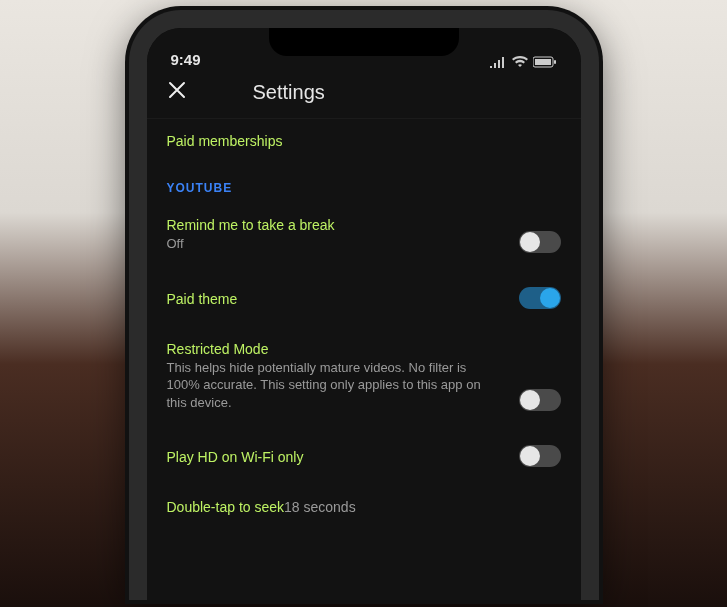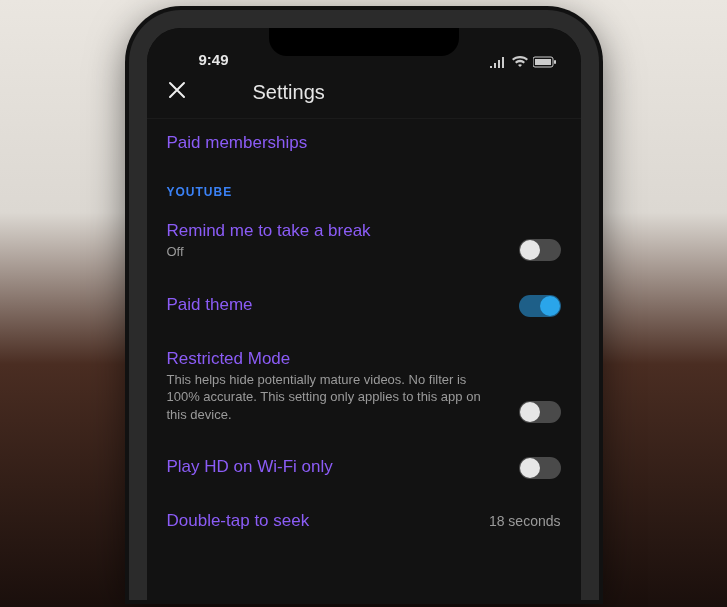--- a/index.html
+++ b/index.html
@@ -54,21 +54,21 @@
     flex-direction: column;
   }
   .status-bar {
     height: 42px;
     display: flex;
     align-items: flex-end;
     padding: 0 24px 2px 24px;
     font-size: 15px;
     font-weight: 600;
   }
-  .status-time { width: 90px; margin-left: 28px; }
+  .status-time { width: 90px; }
   .status-spacer { flex: 1; }
   .status-icons {
     display: flex;
     align-items: center;
     gap: 5px;
   }
   .status-icons svg { display: block; }
 
   .header {
     display: flex;
@@ -89,22 +89,22 @@
   .close-btn svg { stroke: #eee; }
   .header-title { font-size: 20px; }
 
   .row {
     padding: 14px 20px;
     display: flex;
     flex-direction: column;
     border-top: 1px solid rgba(255,255,255,0.04);
   }
   .row-title {
-    font-size: 17px;
-    color: #8b5cf6;
+    font-size: 14px;
+    color: #bef264;
   }
   .row-sub {
     font-size: 13px;
     color: #9a9a9a;
     line-height: 1.35;
     max-width: 320px;
   }
   .section-header {
     padding: 18px 20px 6px 20px;
     font-size: 12px;
@@ -139,21 +139,20 @@
     height: 20px;
     border-radius: 50%;
     background: #e6e6e6;
   }
   .toggle.off .knob { left: 1px; }
   .toggle.on .knob  { right: 1px; background: #2aa5ea; }
 
   .value-row {
     display: flex;
     align-items: center;
-    justify-content: space-between;
     padding: 16px 20px;
   }
   .value-row .value {
     font-size: 14px;
     color: #9a9a9a;
   }
 </style>
 </head>
 <body>
 

